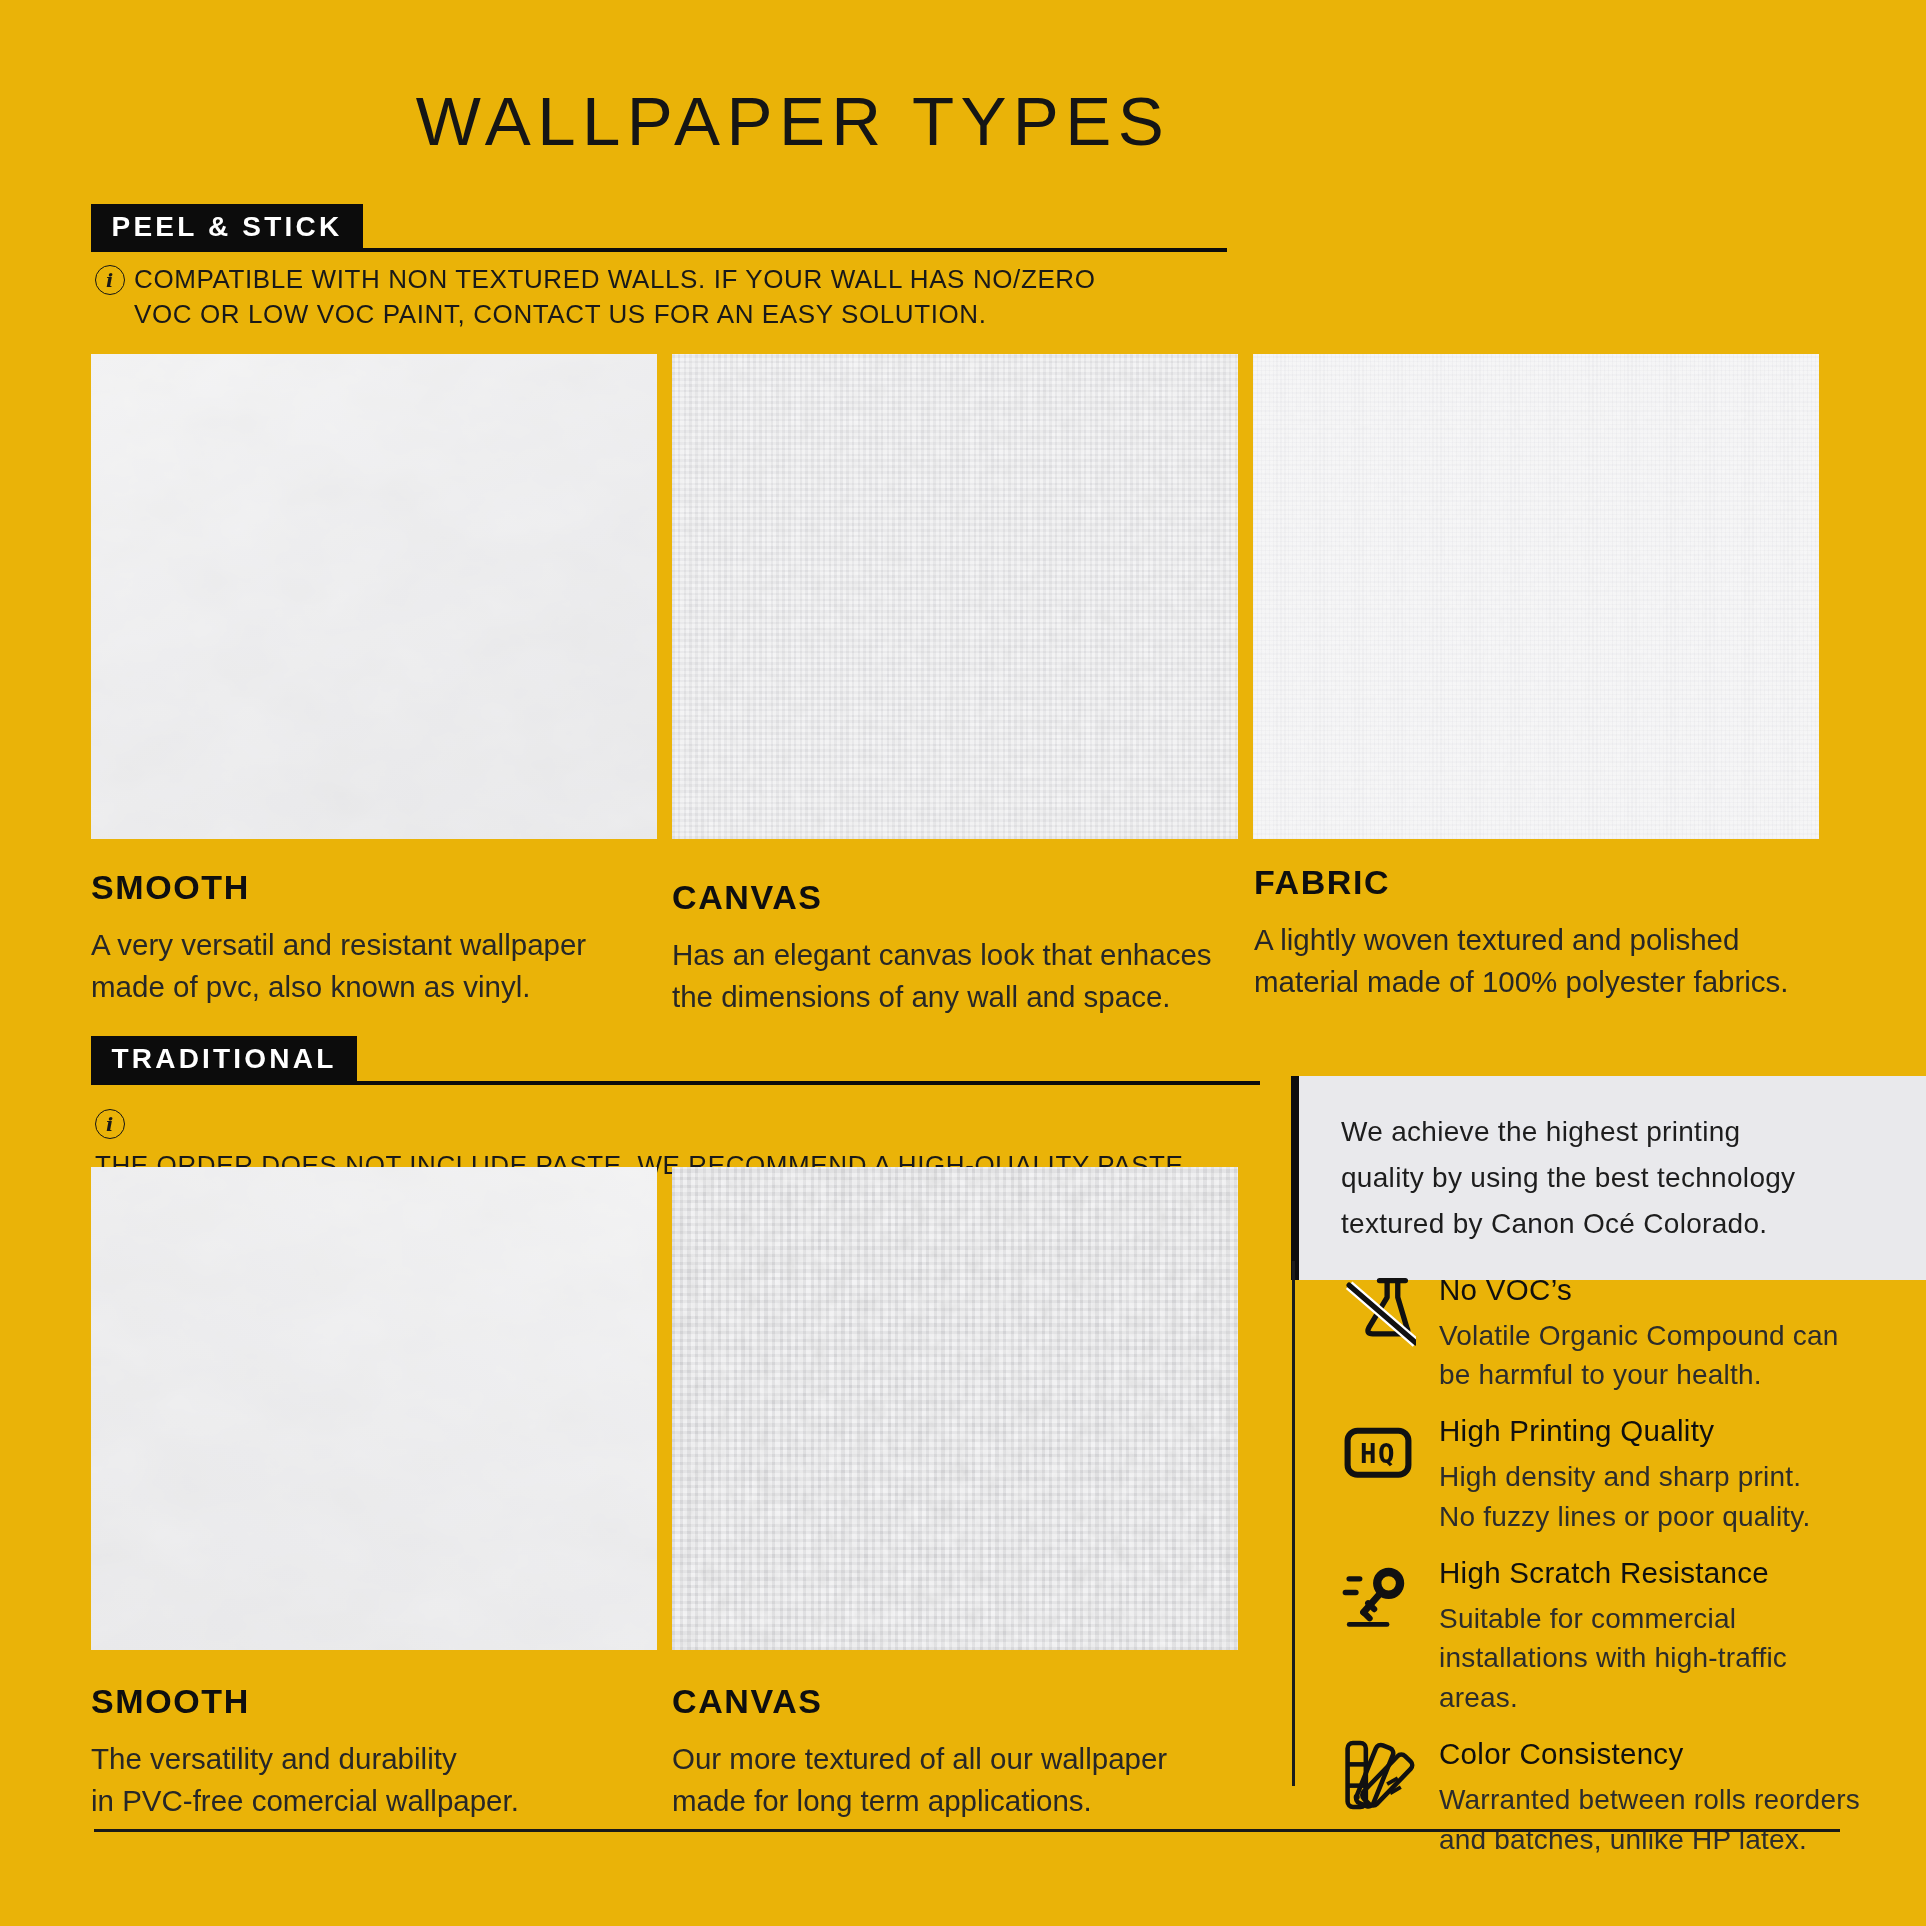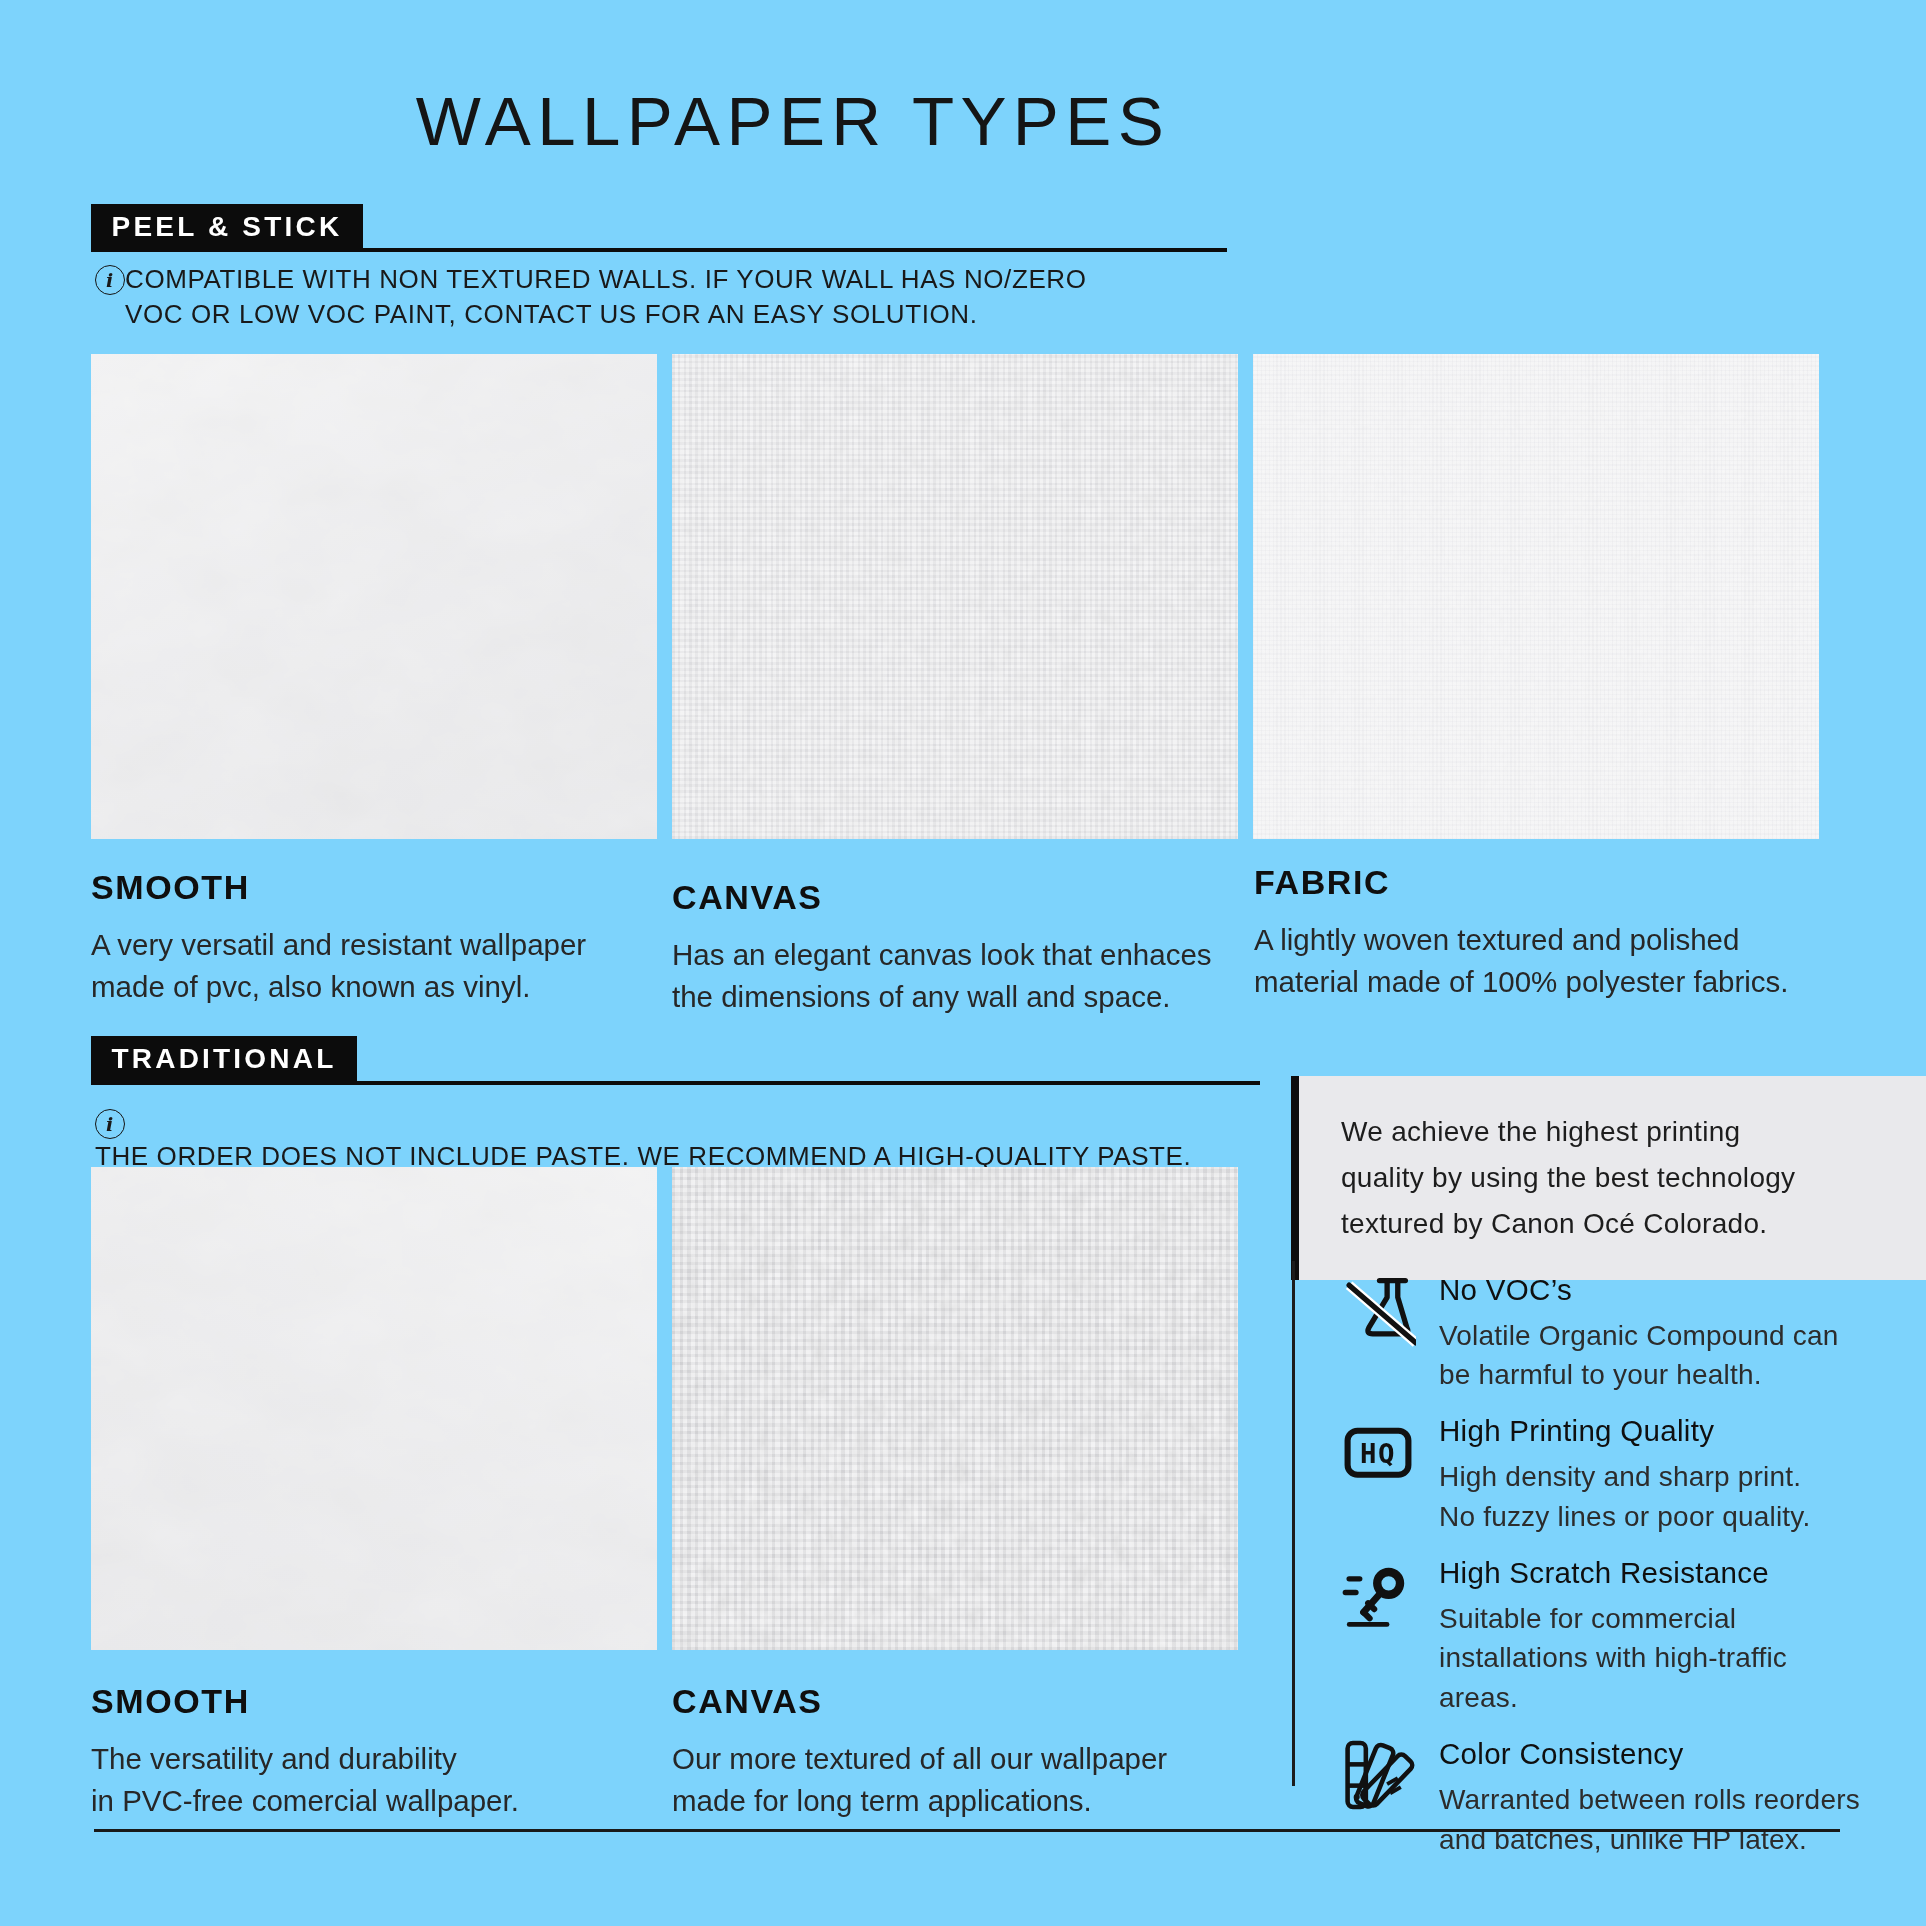--- a/index.html
+++ b/index.html
@@ -1,34 +1,34 @@
 <!DOCTYPE html>
 <html style="font-size:10.3px"><head>
 <meta charset="utf-8">
 <style>
   html,body{margin:0;padding:0;background:#fff;}
-  .page{position:relative;width:1926px;height:1926px;background:#7dd3fc;overflow:hidden;
+  .page{position:relative;width:1926px;height:1926px;background:#eab308;overflow:hidden;
         font-family:"Liberation Sans","DejaVu Sans",sans-serif;color:#161616;}
 
   
   .title{position:absolute;top:82px;left:0;width:1586px;text-align:center;
          font-size:69px;font-weight:300;letter-spacing:6.4px;color:#151515;white-space:nowrap;}
 
   
   .label-box{position:absolute;height:45px;background:#0c0c0c;color:#ffffff;
              display:flex;align-items:center;padding:0 20.5px;
              font-size:28px;font-weight:600;letter-spacing:3.2px;white-space:nowrap;}
   #ps-label{left:91px;top:204px;}
   #trad-label{left:91px;top:1036px;}
   .section-rule{position:absolute;left:91px;height:3.9px;background:#0c0c0c;}
   #ps-rule{top:248px;width:1136px;}
   #trad-rule{top:1081px;width:1169px;}
 
   
-  .note{position:absolute;left:95px;display:flex;
+  .note{position:absolute;left:95px;display:flex;gap:9px;
         font-size:26px;letter-spacing:0.6px;color:#191919;line-height:1.34;}
   #ps-note{top:262px;}
   #trad-note{top:1106px;flex-direction:column;}
   .nline{display:block;}
   .info-i{margin-top:2.6px;width:28px;height:28px;border:1.9px solid #151515;border-radius:50%;
           flex:none;display:flex;align-items:center;justify-content:center;
           font:italic 600 19px "DejaVu Serif",serif;}
   .info-i::after{content:"i";}
 
   

